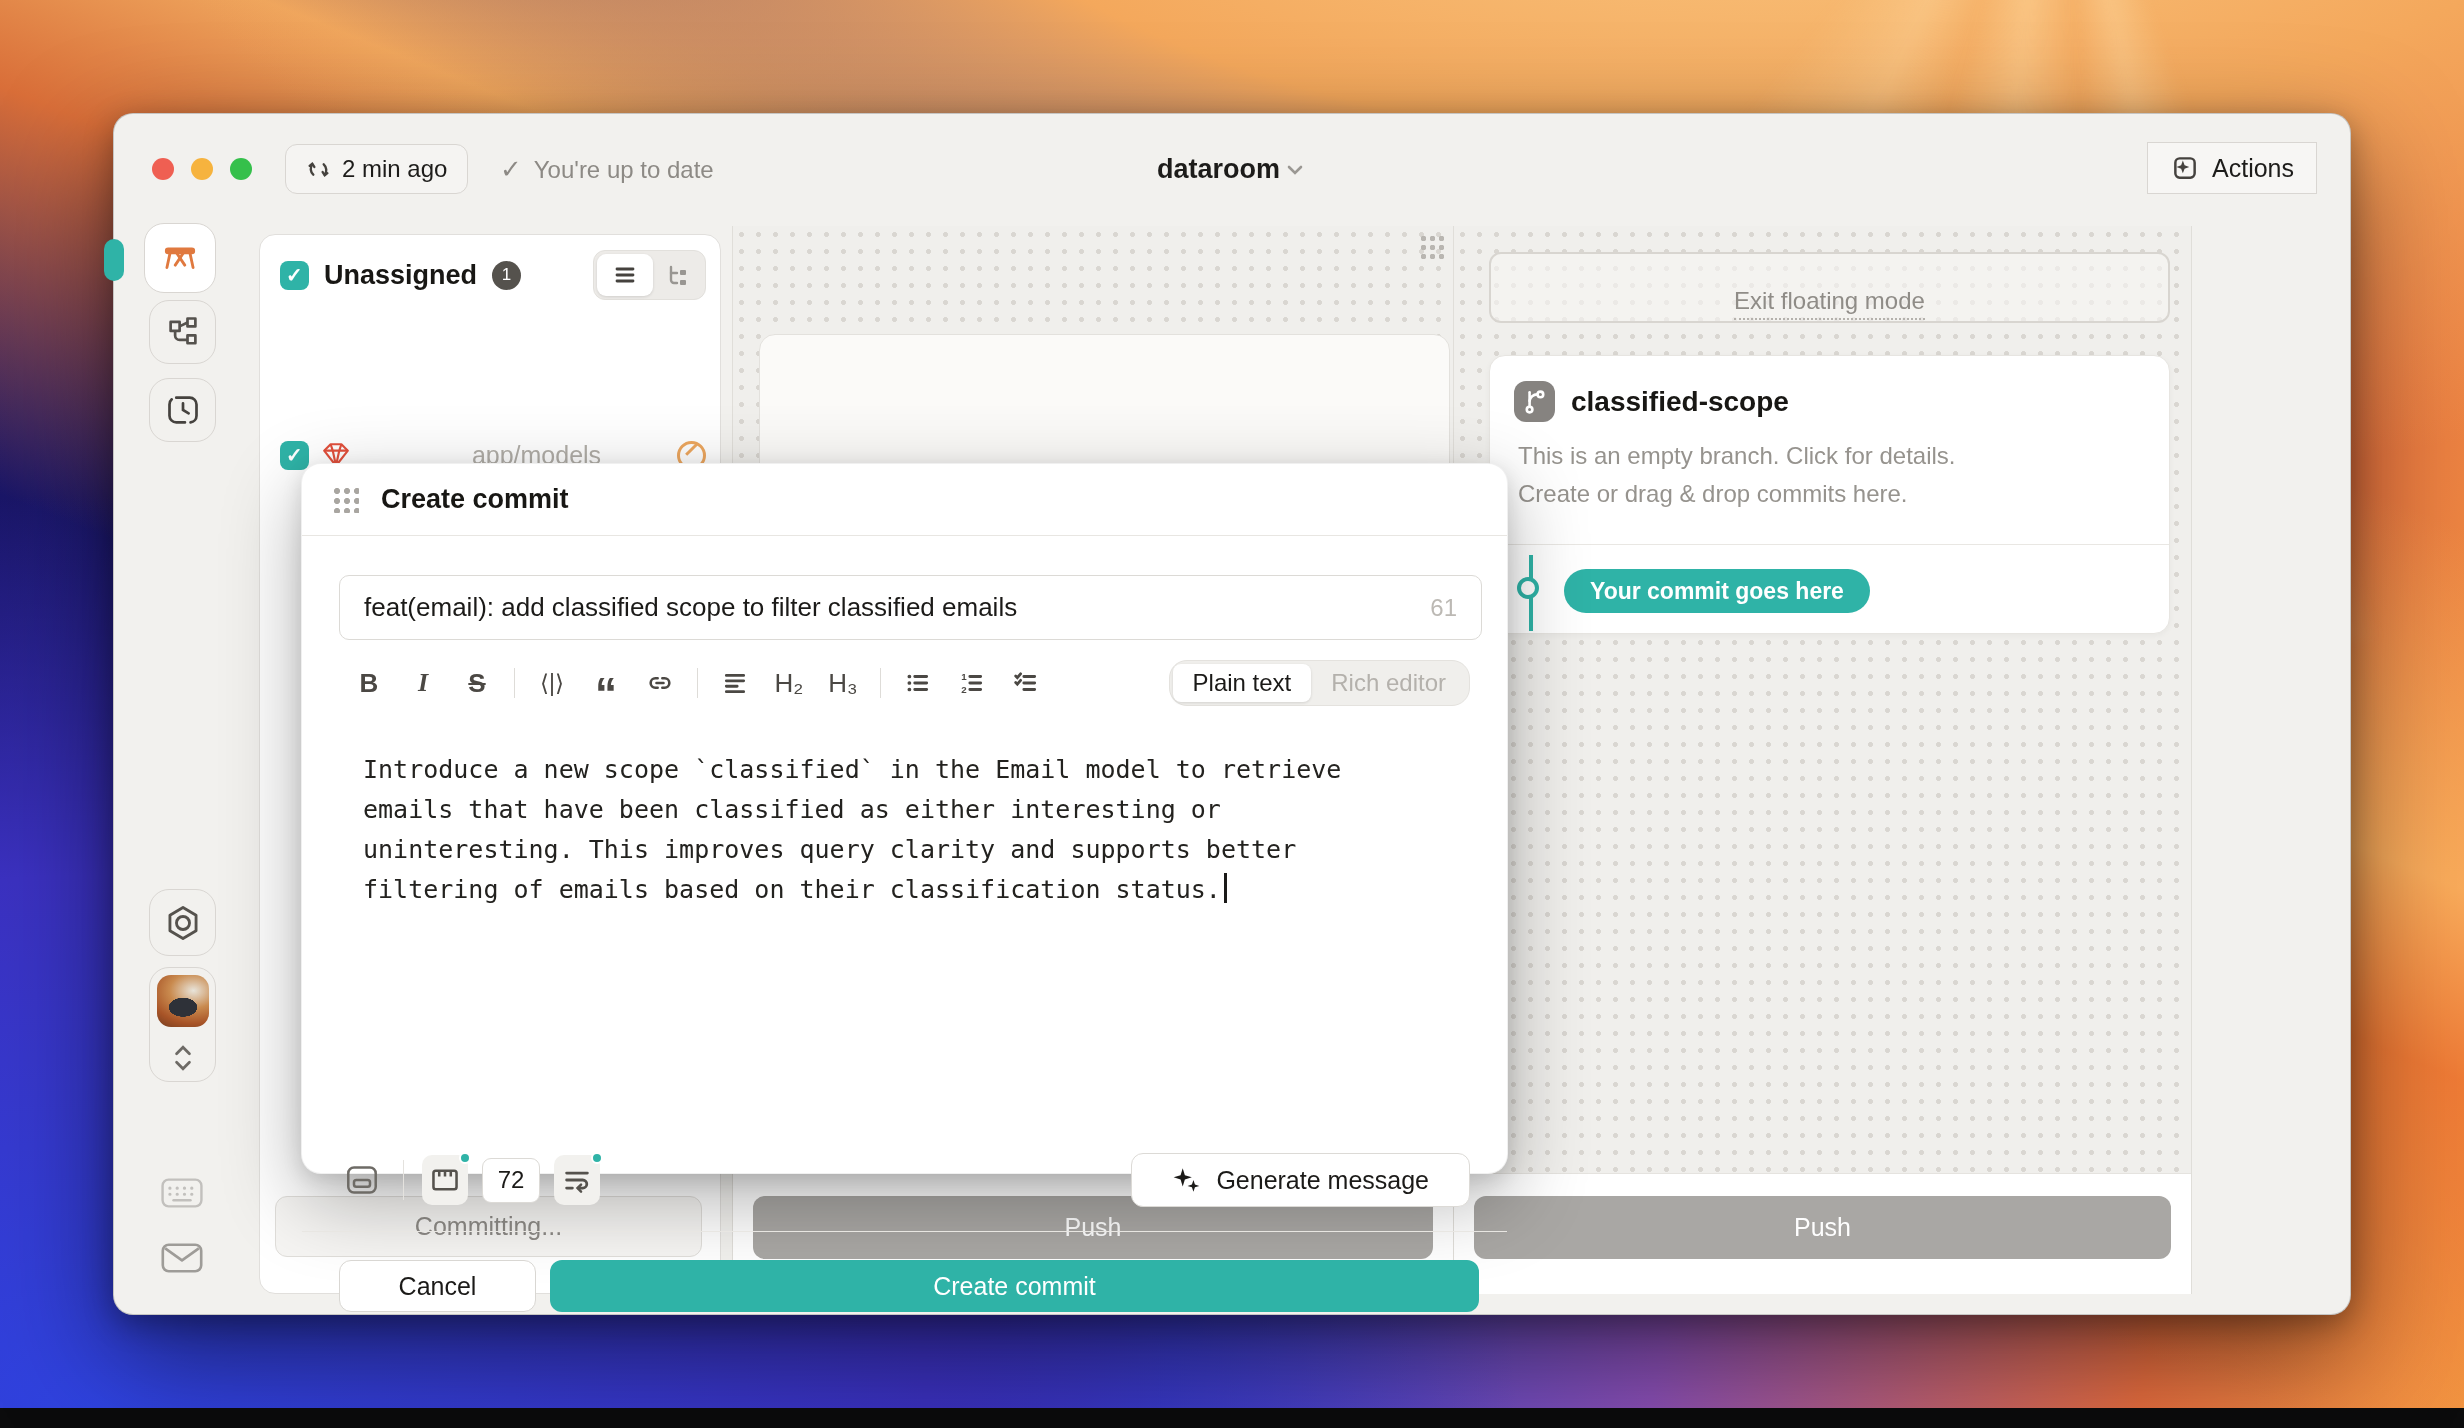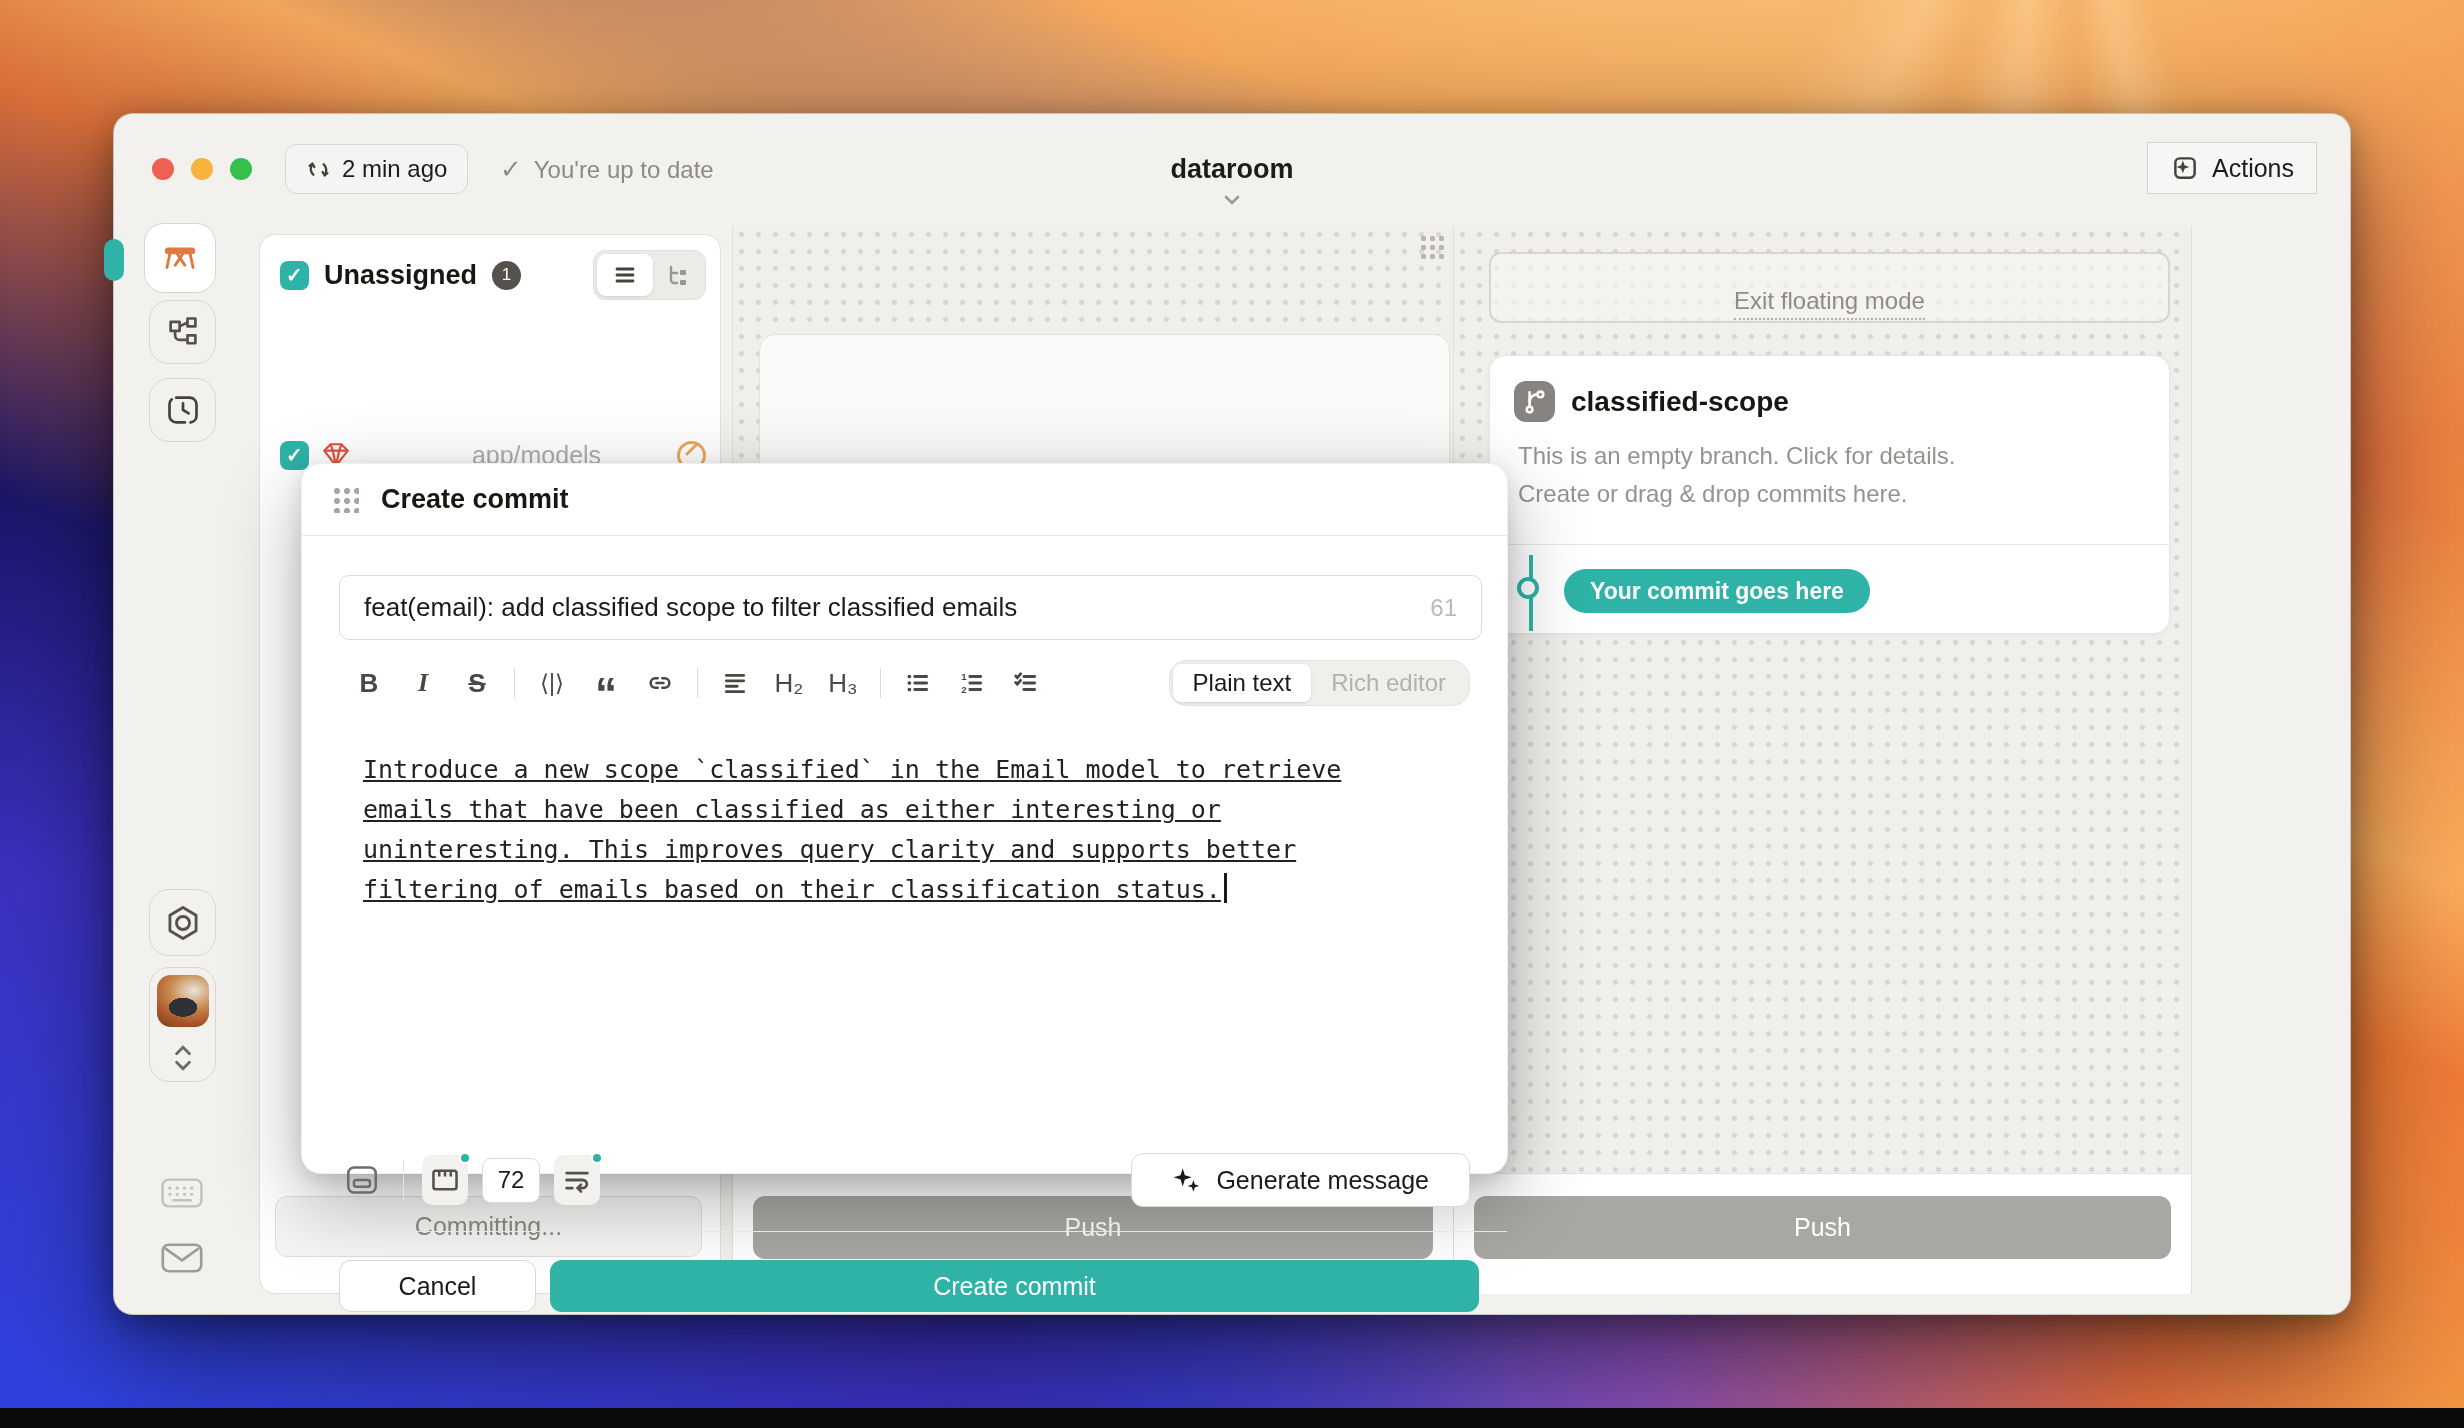--- a/index.html
+++ b/index.html
@@ -34,21 +34,21 @@
   .tl.yellow { left:77px;  background:#f6b33e; }
   .tl.green  { left:116px; background:#35c04b; }
 
   .sync-btn { position:absolute; left:171px; top:30px; height:50px; padding:0 20px;
     display:flex; align-items:center; gap:11px; background:#f5f4f2; border:1px solid #d9d6d2;
     border-radius:12px; font-size:24px; color:#1d1c1a; }
   .uptodate { position:absolute; left:386px; top:40px; display:flex; align-items:center; gap:12px;
     font-size:24px; color:#8d8a85; }
   .uptodate .chk { font-size:26px; color:#8d8a85; }
   .project { position:absolute; left:0; right:0; top:40px; display:flex; justify-content:center;
-    align-items:center; gap:3px;flex-direction:column; }
+    align-items:center; gap:3px; }
   .project .name { font-size:27px; font-weight:700; color:#1d1c1a; }
   .actions-btn { position:absolute; right:33px; top:28px; height:52px; padding:0 22px;
     display:flex; align-items:center; gap:12px; background:#f7f6f4; border:1px solid #d9d6d2;
     border-radius:0; font-size:25px; color:#1d1c1a; }
 
   
   .side-btn { position:absolute; display:flex; align-items:center; justify-content:center;
     border:1px solid #d9d6d2; border-radius:20px; background:transparent; }
   .side-btn.active { background:#ffffff; }
   .sb1 { left:30px; top:109px; width:72px; height:70px; }
@@ -167,21 +167,21 @@
   .mode-toggle { margin-left:auto; height:46px; background:#f0efec; border:1px solid #e4e2de;
     border-radius:18px; display:flex; padding:3px; }
   .mode-toggle .m-on { padding:0 20px; background:#fff; border-radius:8px;
     box-shadow:0 1px 3px rgba(0,0,0,.12); font-size:24px; color:#1b1a18;
     display:flex; align-items:center; border:none; }
   .mode-toggle .m-off { padding:0 20px; font-size:24px; color:#b4b1ac;
     display:flex; align-items:center; background:none; border:none; }
 
   .body-text { position:absolute; left:61px; top:286px; right:70px; height:380px;
     font-family:"DejaVu Sans Mono", monospace; font-size:25px; line-height:40px;
-    color:#23221f; white-space:pre-wrap;text-decoration:underline; }
+    color:#23221f; white-space:pre-wrap; }
   .caret { display:inline-block; width:3px; height:30px; background:#1b1a18;
     vertical-align:-5px; margin-left:3px; }
 
   .dfoot { position:absolute; left:37px; right:37px; top:689px; height:54px;
     display:flex; align-items:center; gap:14px; }
   .ficon { width:46px; height:50px; display:flex; align-items:center; justify-content:center;
     background:none; border:none; }
   .ficon.boxed { background:#f2f1ee; border-radius:10px; position:relative; }
   .teal-dot { position:absolute; right:-3px; top:-3px; width:12px; height:12px; border-radius:50%;
     background:#2fb3a7; border:2px solid #fff; }

